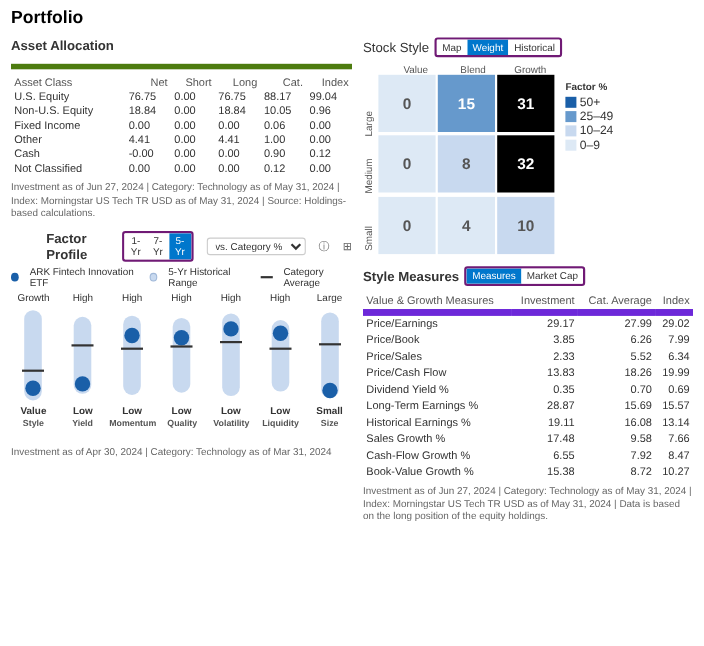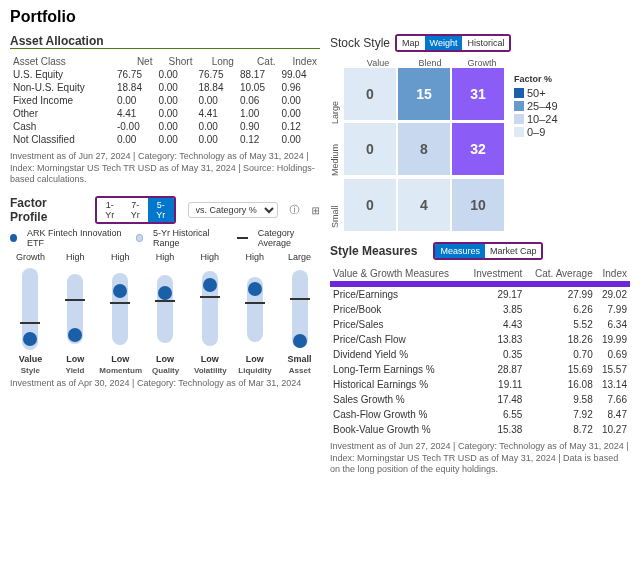--- a/index.html
+++ b/index.html
@@ -2,62 +2,62 @@
 <html><head>
   <meta charset="utf-8">
   <style>
     * { box-sizing: border-box; margin: 0; padding: 0; }
     body { font-family: Arial, sans-serif; font-size: 11px; color: #333; background: #fff; width: 640px; }
     .page { padding: 8px 10px; }
     h1 { font-size: 16px; font-weight: bold; margin-bottom: 8px; color: #000; }
     .two-col { display: flex; gap: 10px; }
     .left-col { width: 310px; flex-shrink: 0; }
     .right-col { flex: 1; }
-    .section-title { font-size: 12px; font-weight: bold; border-bottom: 1px solid #4d7c0f; padding-bottom: 0; margin-bottom: 6px; }
+    .section-title { font-size: 12px; font-weight: bold; border-bottom: 5px solid #4d7c0f; padding-bottom: 10px; margin-bottom: 6px; }
     
     .asset-table { width: 100%; border-collapse: collapse; font-size: 10px; }
     .asset-table th { font-weight: normal; color: #555; text-align: right; padding: 1px 3px; }
     .asset-table th:first-child { text-align: left; }
     .asset-table td { text-align: left; padding: 1px 3px; }
     .asset-table td:first-child { text-align: left; }
     .asset-note { font-size: 9px; color: #666; margin-top: 5px; line-height: 1.3; }
     
     .factor-section { margin-top: 10px; }
-    .factor-header { display: flex; align-items: center; gap: 12px; margin-bottom: 4px; }
+    .factor-header { display: flex; align-items: center; gap: 12px; margin-bottom: 4px; margin-left: 32px; }
     .factor-title { font-size: 12px; font-weight: bold; }
     .tab-group { display: flex; border: 2px solid #701a75; border-radius: 3px; overflow: hidden; }
     .tab-btn { font-size: 9px; padding: 2px 5px; background: #fff; border: none; cursor: pointer; color: #333; }
     .tab-btn.active { background: #0077cc; color: #fff; }
     .vs-select { font-size: 9px; border: 1px solid #ccc; border-radius: 3px; padding: 1px 3px; color: #333; background: #fff; cursor: pointer; }
     .factor-legend { display: flex; align-items: center; gap: 10px; font-size: 9px; margin-bottom: 4px; }
     .legend-dot { width: 8px; height: 8px; border-radius: 50%; background: #1a5fa8; display: inline-block; }
     .legend-range { width: 8px; height: 8px; border-radius: 50%; background: #c8d9ef; border: 1px solid #a0b8d8; display: inline-block; }
     .legend-line { width: 12px; height: 2px; background: #333; display: inline-block; }
     .factor-col { display: flex; flex-direction: column; align-items: center; width: 42px; }
     .factor-chart-area { width: 28px; height: 90px; display: flex; align-items: center; justify-content: center; position: relative; }
     .pill { width: 16px; border-radius: 8px; background: #c8d9ef; position: absolute; }
     .dot { width: 14px; height: 14px; border-radius: 50%; background: #1a5fa8; position: absolute; }
     .cat-line { width: 20px; height: 2px; background: #333; position: absolute; }
-    .factor-note { font-size: 9px; color: #666; margin-top: 3px; }
+    .factor-note { font-size: 9px; color: #666; margin-top: 17px; }
     
     .stock-style-header { display: flex; align-items: center; gap: 5px; margin-bottom: 6px; }
     .stock-style-title { font-size: 12px; font-weight: normal; }
     .style-grid { display: grid; grid-template-columns: repeat(3, 1fr); grid-template-rows: repeat(3, 1fr); gap: 2px; }
     .col-headers { display: flex; margin-left: 22px; }
     .col-header { font-size: 9px; color: #555; width: 52px; text-align: center; }
     .grid-cell { width: 52px; height: 52px; display: flex; align-items: center; justify-content: center; font-size: 14px; font-weight: bold; color: #555; }
-    .grid-cell.dark { background: #8b5cf6; color: #fff; }
+    .grid-cell.dark { background: #000000; color: #fff; }
     .grid-cell.medium { background: #6699cc; color: #fff; }
     .grid-cell.light { background: #c8d9ef; color: #555; }
     .grid-cell.lighter { background: #dde9f5; color: #555; }
     .legend-item { display: flex; align-items: center; gap: 3px; margin-bottom: 1px; }
     .legend-box { width: 10px; height: 10px; }
     
     .measures-section { margin-top: 0; }
-    .measures-header { display: flex; align-items: center; gap: 16px; margin-bottom: 6px; }
+    .measures-header { display: flex; align-items: center; gap: 5px; margin-bottom: 6px; }
     .measures-title { font-size: 12px; font-weight: bold; }
     .measures-table { width: 100%; border-collapse: collapse; font-size: 10px; }
     .measures-table th { text-align: right; padding: 2px 3px; color: #555; font-weight: normal; border-bottom: 6px solid #6d28d9; }
     .measures-table th:first-child { text-align: left; }
     .measures-table td { text-align: right; padding: 2px 3px; }
     .measures-table td:first-child { text-align: left; }
     .measures-note { font-size: 9px; color: #666; margin-top: 4px; line-height: 1.3; }
     .info-icon { font-size: 10px; color: #666; cursor: pointer; }
   </style>
 </head>
@@ -236,21 +236,21 @@
           <div style="width:42px;text-align:center;">Low</div>
           <div style="width:42px;text-align:center;">Small</div>
         </div>
         <div style="display:flex; gap:4px; margin-top:2px;font-weight:bold;">
           <div style="width:42px;text-align:center;font-size:8px;color:#555;">Style</div>
           <div style="width:42px;text-align:center;font-size:8px;color:#555;">Yield</div>
           <div style="width:42px;text-align:center;font-size:8px;color:#555;">Momentum</div>
           <div style="width:42px;text-align:center;font-size:8px;color:#555;">Quality</div>
           <div style="width:42px;text-align:center;font-size:8px;color:#555;">Volatility</div>
           <div style="width:42px;text-align:center;font-size:8px;color:#555;">Liquidity</div>
-          <div style="width:42px;text-align:center;font-size:8px;color:#555;">Asset</div>
+          <div style="width:42px;text-align:center;font-size:8px;color:#555;">Size</div>
         </div>
         <p class="factor-note">Investment as of Apr 30, 2024 | Category: Technology as of Mar 31, 2024</p>
       </div>
     </div>
 
     <div class="right-col">
 
       <div>
         <div class="stock-style-header">
           <span class="stock-style-title">Stock Style</span>
@@ -333,21 +333,21 @@
       <td>29.02</td>
     </tr>
               <tr>
       <td>Price/Book</td>
       <td>3.85</td>
       <td>6.26</td>
       <td>7.99</td>
     </tr>
               <tr>
       <td>Price/Sales</td>
-      <td>4.43</td>
+      <td>2.33</td>
       <td>5.52</td>
       <td>6.34</td>
     </tr>
               <tr>
       <td>Price/Cash Flow</td>
       <td>13.83</td>
       <td>18.26</td>
       <td>19.99</td>
     </tr>
               <tr>

